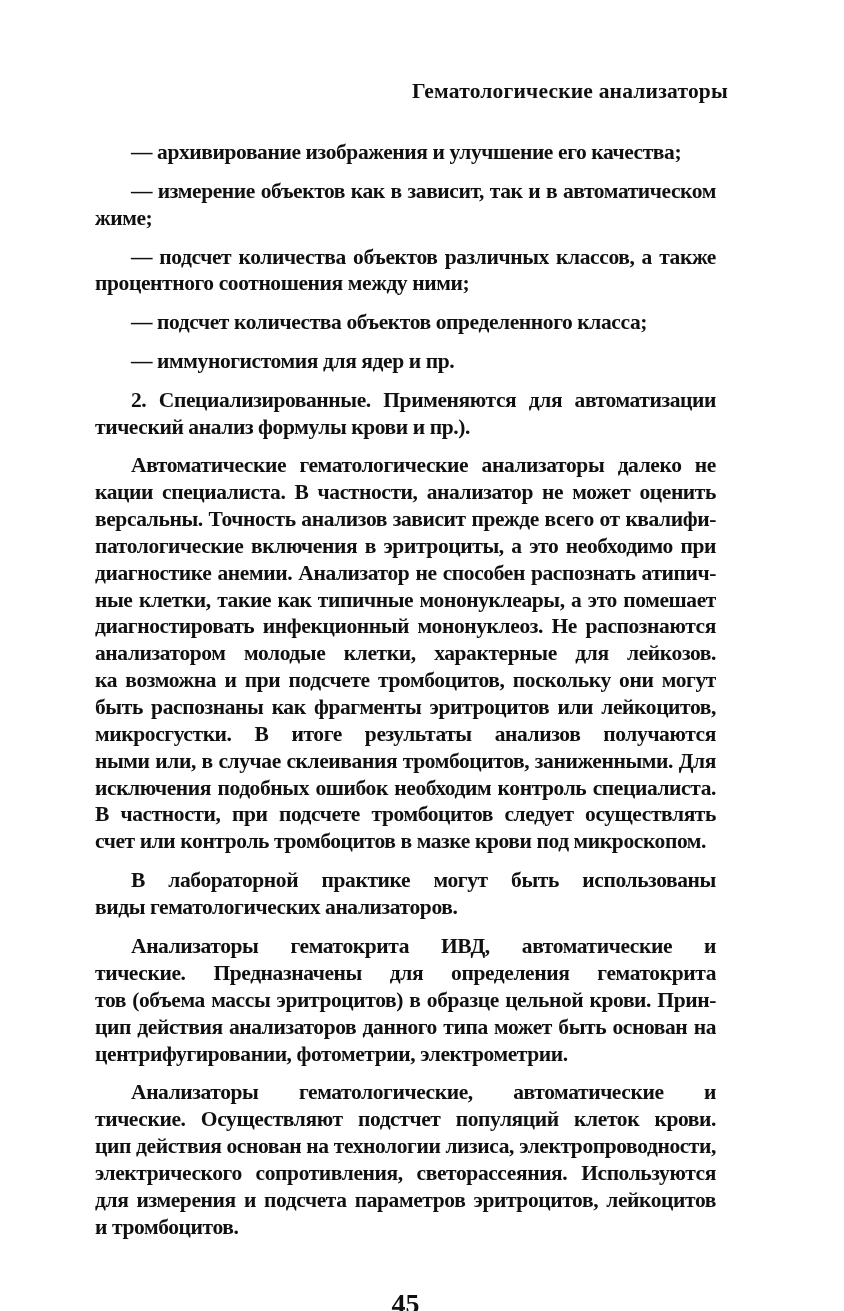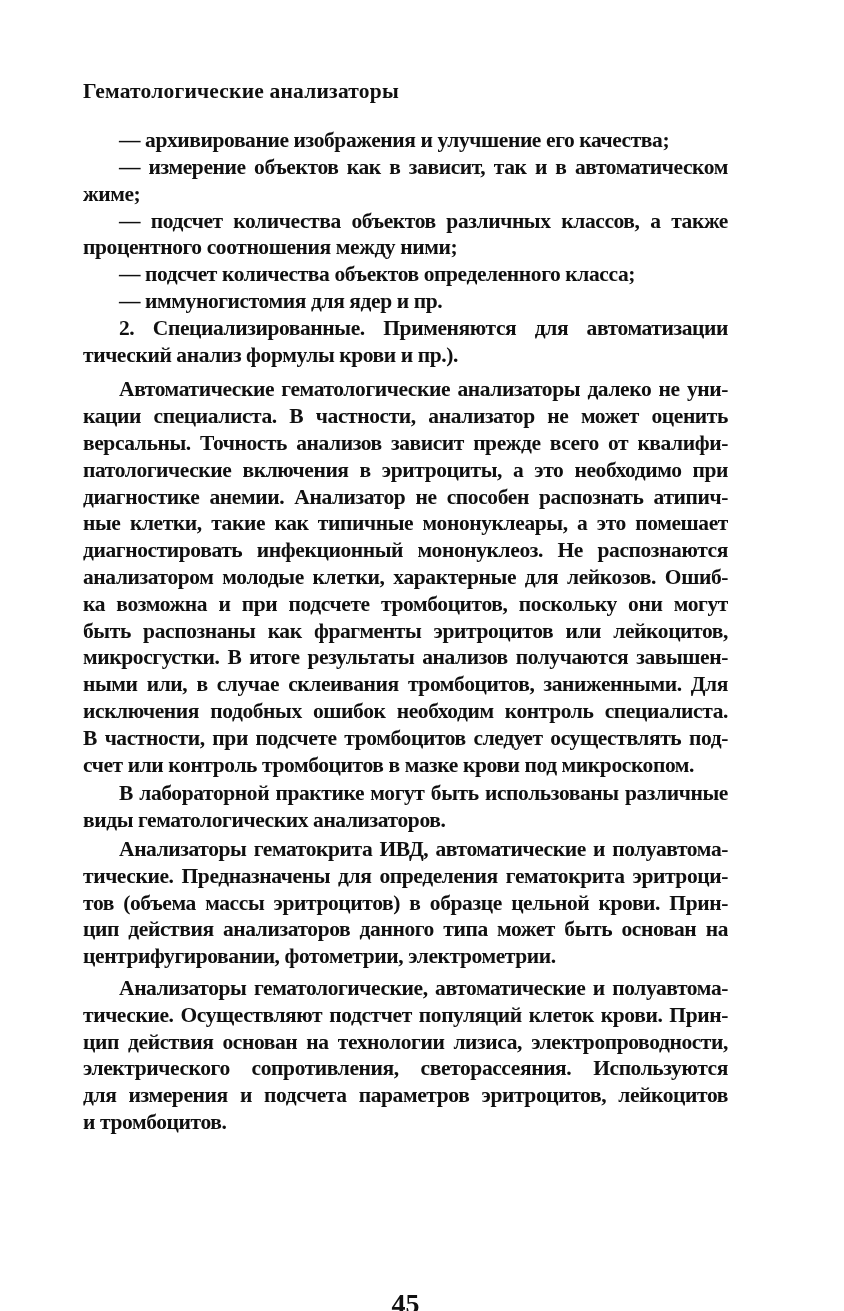--- a/index.html
+++ b/index.html
@@ -18,36 +18,36 @@
   .page {
     position: absolute;
     inset: 0;
     background: #ffffff;
   }
   .running-head {
     position: absolute;
     top: 78px;
     left: 83px;
     width: 645px;
-    text-align: left;
+    text-align: right;
     font-size: 21.5px;
     line-height: 27px;
     font-weight: bold;
     letter-spacing: 0.2px;
   }
   .text-block {
     position: absolute;
     top: 127px;
     left: 83px;
     width: 645px;
     font-size: 21.5px;
     font-weight: bold;
     letter-spacing: -0.4px;
   }
-  .para { margin: 0; }
+  .para { margin: 12px; }
   .para.sp-large  { margin-top: 8px; }
   .para.sp-medium { margin-top: 5px; }
   .para.sp-small  { margin-top: 2px; }
   .line {
     line-height: 26.8px;
     max-height: 27px;
     overflow: hidden;
     text-align: justify;
     text-align-last: justify;
     hyphens: none;

